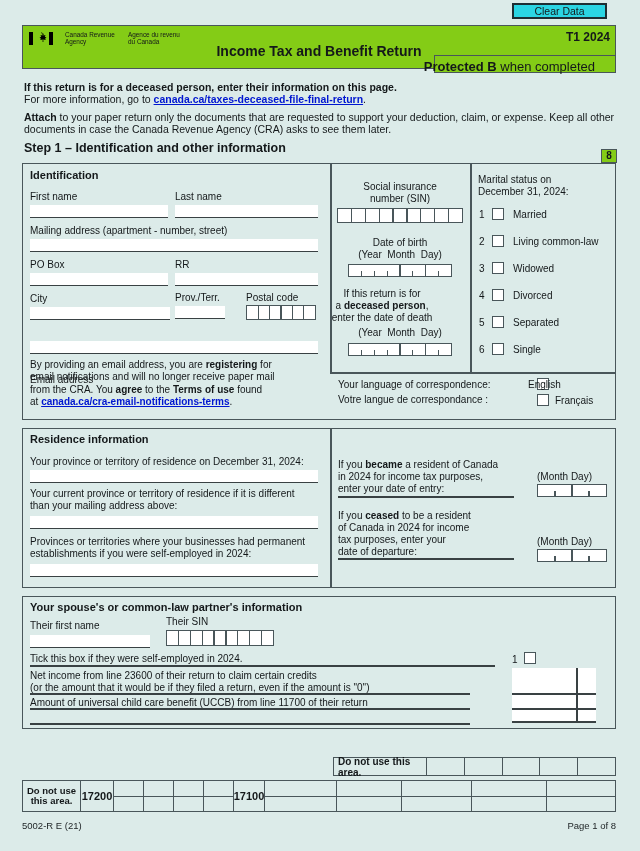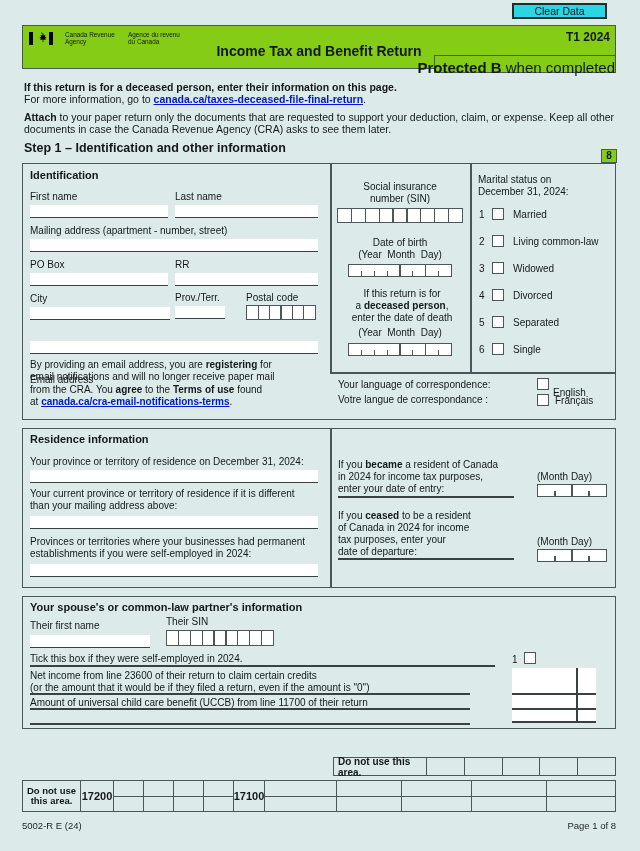--- a/index.html
+++ b/index.html
@@ -57,21 +57,21 @@
     </div>
     <div class="abs nw" style="left:105px;top:5px;font-size:6.4px;line-height:7px;">
       <div>Agence du revenu</div>
       <div>du Canada</div>
     </div>
     <div class="abs b nw" style="right:5px;top:4px;font-size:12px;">T1 2024</div>
     <div class="abs b c" style="left:0;right:0;top:17px;font-size:14px;">Income Tax and Benefit Return</div>
   </div>
 
   <div class="box whitebg" style="left:434px;top:55px;width:182px;height:18px;">
-    <div class="abs nw" style="right:0;top:3px;font-size:15px;">
+    <div class="abs nw" style="right:20px;top:3px;font-size:13px;">
       <span class="b">Protected B</span><span> when completed</span>
     </div>
   </div>
 
   <div class="abs b nw" style="left:24px;top:81px;font-size:10.5px;">If this return is for a deceased person, enter their information on this page.</div>
   <div class="abs nw" style="left:24px;top:93px;font-size:10.5px;">
     <span>For more information, go to </span><span class="link">canada.ca/taxes-deceased-file-final-return</span><span>.</span>
   </div>
   <div class="abs nw" style="left:24px;top:111px;font-size:10.5px;">
     <span class="b">Attach</span><span> to your paper return only the documents that are requested to support your deduction, claim, or expense. Keep all other</span>
@@ -143,40 +143,40 @@
   <div class="seg" style="left:348px;top:264px;width:104px;height:13px;">
       <div class="segline short" style="left: calc(12.5% - 0.65px);"></div>
       <div class="segline short" style="left: calc(25% - 0.65px);"></div>
       <div class="segline short" style="left: calc(37.5% - 0.65px);"></div>
       <div class="segline tall" style="left: calc(50% - 0.65px);"></div>
       <div class="segline short" style="left: calc(62.5% - 0.65px);"></div>
       <div class="segline tall" style="left: calc(75% - 0.65px);"></div>
       <div class="segline short" style="left: calc(87.5% - 0.65px);"></div>
     </div>
 
-  <div class="abs c" style="left:344px;top:288px;width:116px;line-height:12px;">
+  <div class="abs c" style="left:324px;top:288px;width:116px;line-height:12px;">
     <div>If this return is for</div>
     <div><span>a </span><span class="b">deceased person</span><span>,</span></div>
     <div>enter the date of death</div>
   </div>
   <div class="abs c pre" style="left:330px;top:327px;width:140px;">(Year  Month  Day)</div>
   <div class="seg" style="left:348px;top:343px;width:104px;height:13px;">
       <div class="segline short" style="left: calc(12.5% - 0.65px);"></div>
       <div class="segline short" style="left: calc(25% - 0.65px);"></div>
       <div class="segline short" style="left: calc(37.5% - 0.65px);"></div>
       <div class="segline tall" style="left: calc(50% - 0.65px);"></div>
       <div class="segline short" style="left: calc(62.5% - 0.65px);"></div>
       <div class="segline tall" style="left: calc(75% - 0.65px);"></div>
       <div class="segline short" style="left: calc(87.5% - 0.65px);"></div>
     </div>
 
   <div class="abs nw" style="left:338px;top:379px;">Your language of correspondence:</div>
   <div class="abs nw" style="left:338px;top:394px;">Votre langue de correspondance :</div>
   <div class="cb" style="left:537px;top:378px;"></div>
-  <div class="abs nw" style="left:553px;top:379px;margin-top:8px;">English</div>
+  <div class="abs nw" style="left:528px;top:379px;">English</div>
   <div class="cb" style="left:537px;top:394px;"></div>
   <div class="abs nw" style="left:555px;top:395px;">Français</div>
 
   <div class="abs nw" style="left:478px;top:174px;line-height:12px;">
     <div>Marital status on</div>
     <div>December 31, 2024:</div>
   </div>
   <div class="abs nw" style="left:479px;top:209px;">1</div>
   <div class="cb" style="left:492px;top:208px;"></div>
   <div class="abs nw" style="left:513px;top:209px;">Married</div>
@@ -315,16 +315,16 @@
         <div class="split"></div>
       </div>
     <div class="bcell" style="width:75px;">
         <div class="split"></div>
       </div>
     <div class="bcell" style="flex:1;">
         <div class="split"></div>
       </div>
   </div>
 
-  <div class="abs footer-txt nw" style="left:22px;top:820px;">5002-R E (24)</div>
+  <div class="abs footer-txt nw" style="left:22px;top:820px;">5002-R E (21)</div>
   <div class="abs footer-txt nw" style="right:24px;top:820px;">Page 1 of 8</div>
 
 </div>
 
 </body></html>

